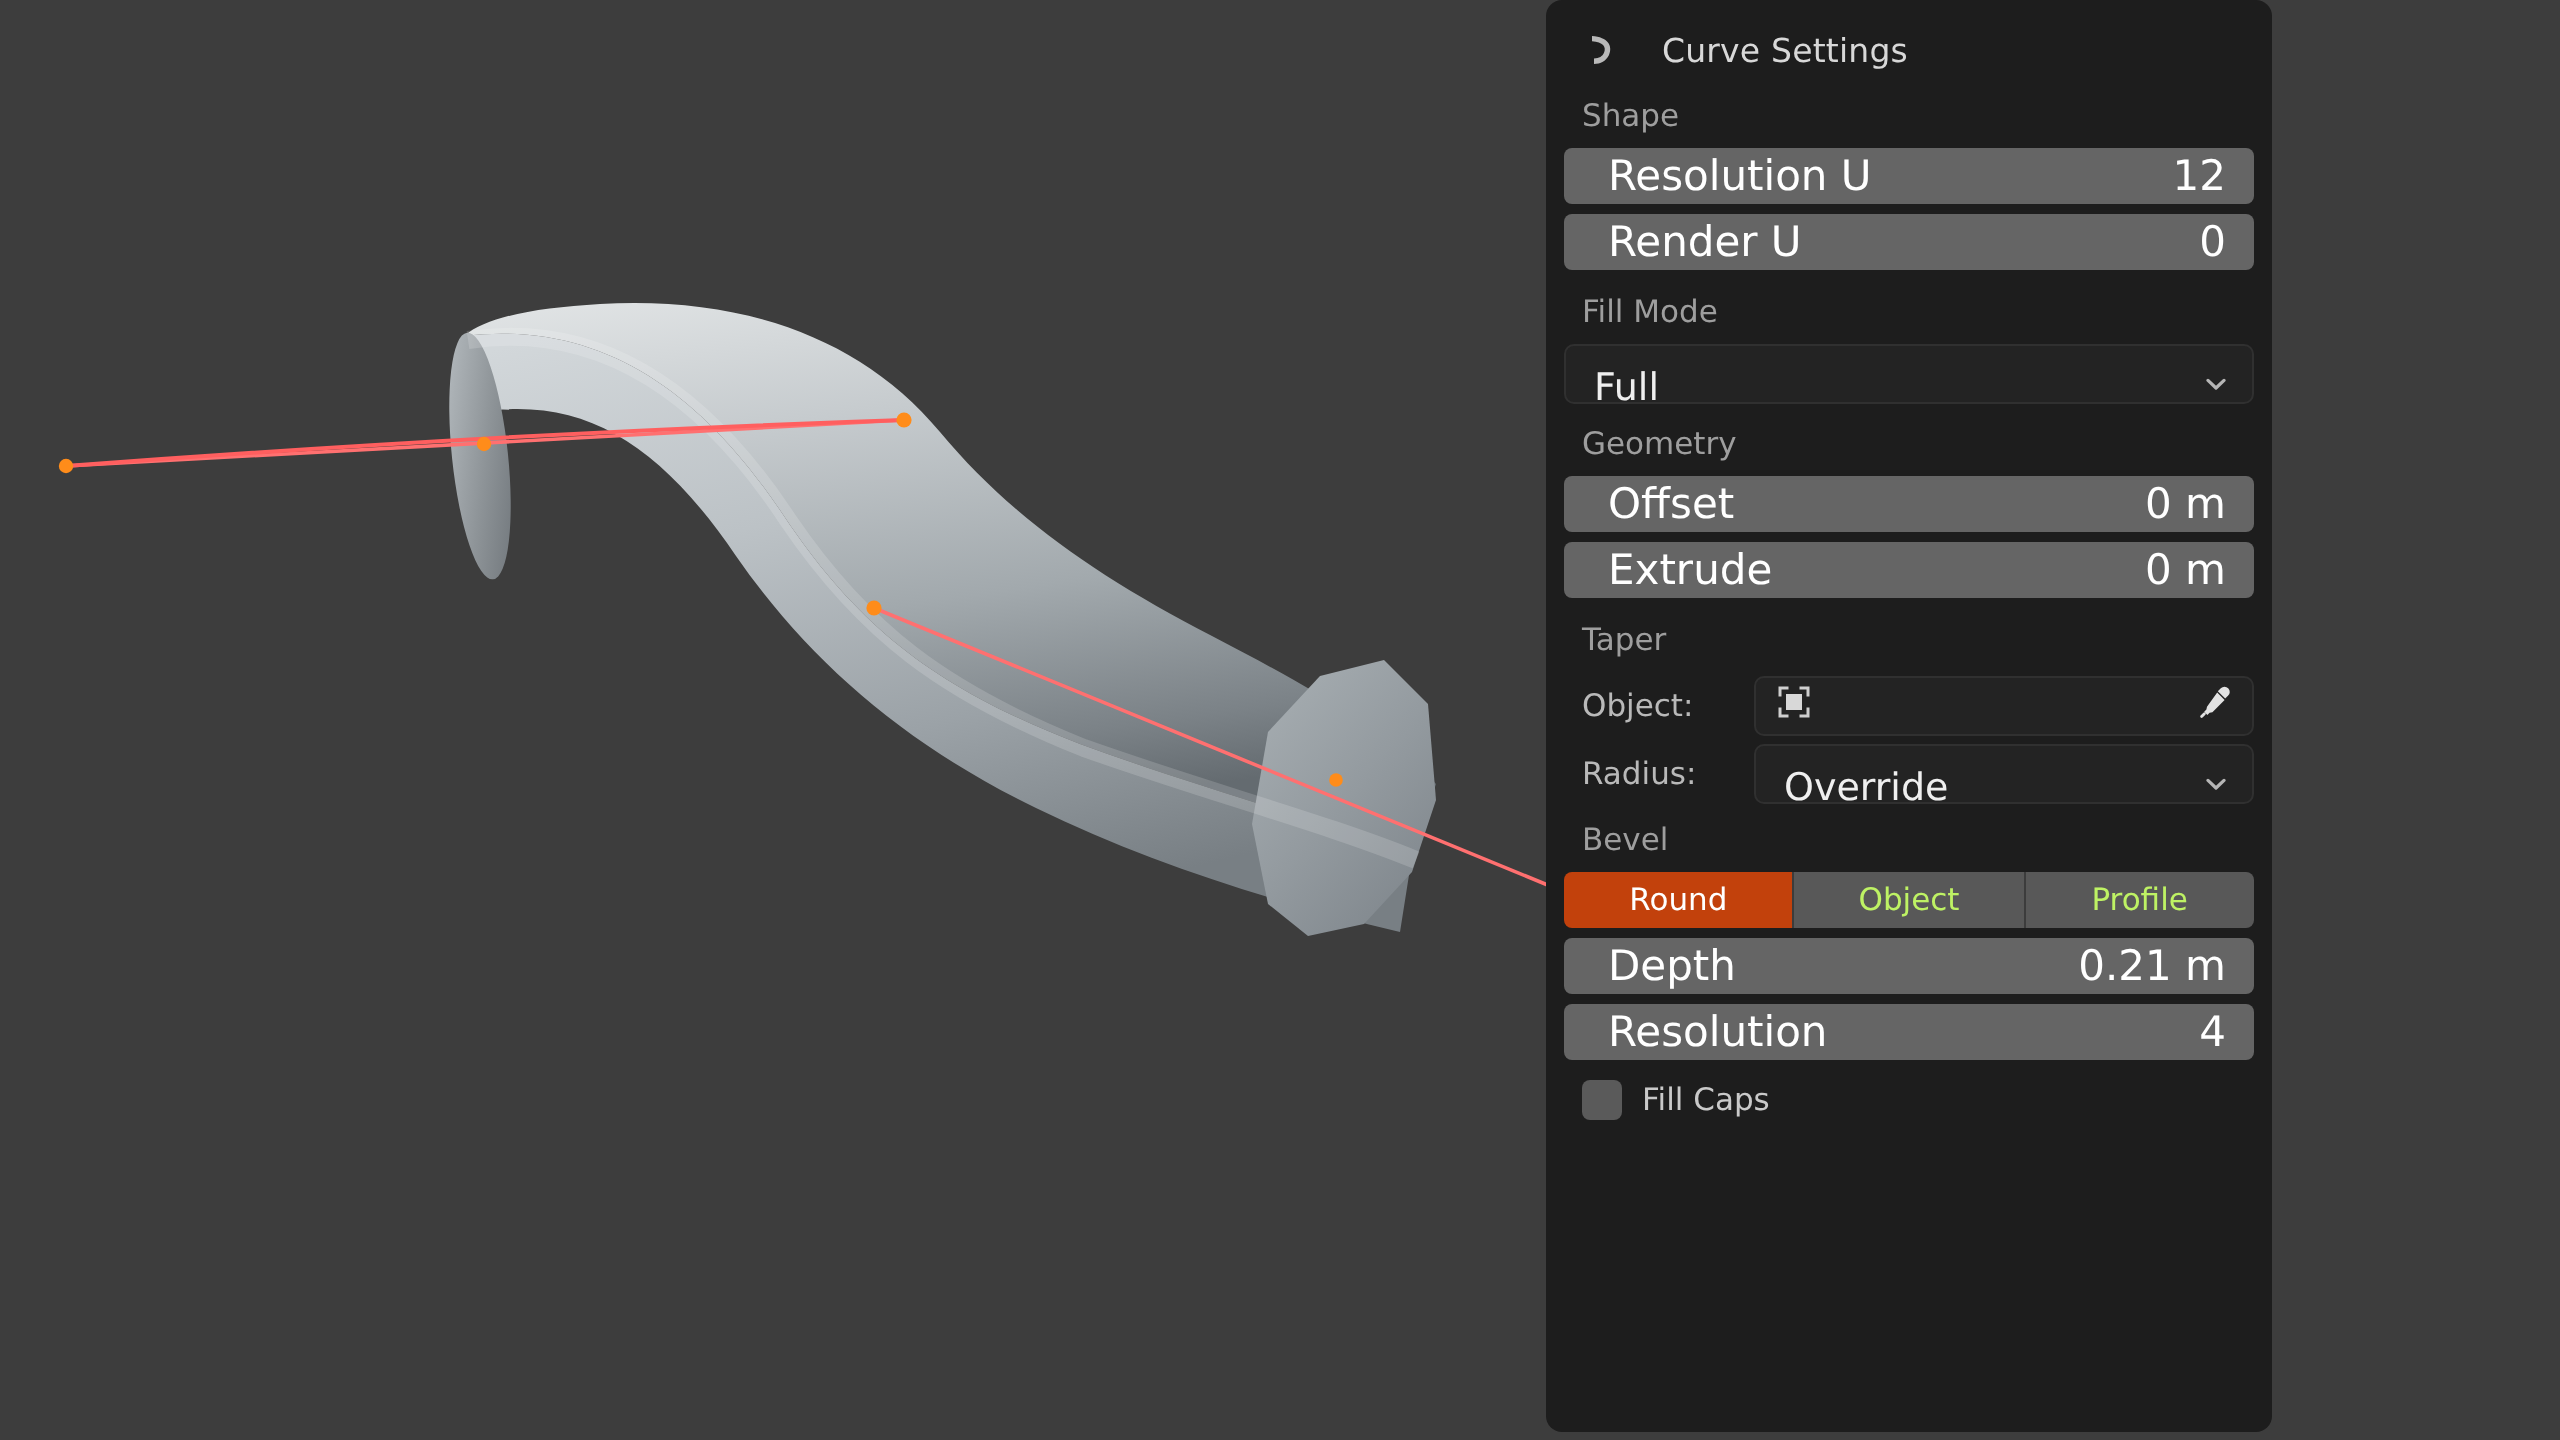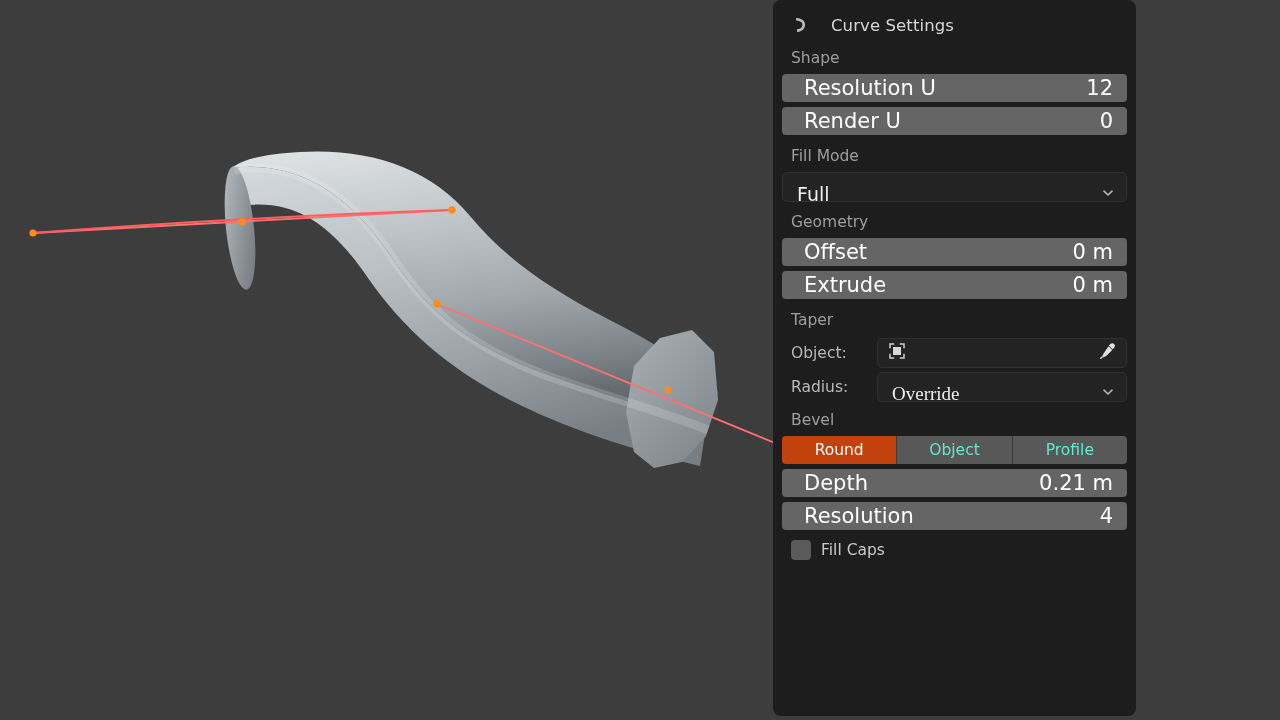--- a/index.html
+++ b/index.html
@@ -113,21 +113,21 @@
     display: flex;
     height: 28px;
     border-radius: 4px;
     overflow: hidden;
     margin-bottom: 5px;
   }
   .tab {
     flex: 1 1 0;
     display: flex; align-items: center; justify-content: center;
     background: #585858;
-    color: #5eead4;
+    color: #bef264;
     font-size: 15.5px;
     border-right: 1px solid #3c3c3c;
   }
   .tab:last-child { border-right: none; }
   .tab.active { background: #c2410c; color: #ffffff; }
 
   
   .check-row {
     display: flex; align-items: center;
     gap: 10px;
@@ -286,21 +286,21 @@
             <path d="M12.4 3.1 a2.6 2.6 0 0 1 3.7 3.7 l-1.5 1.5 -3.7-3.7 z" fill="#e2e2e2"></path>
             <path d="M10.6 5.3 l3.7 3.7 -6.1 6.1 -1.4 0.3 -1.1 1.1 -1.6-1.6 1.1-1.1 0.3-1.4 z" fill="#e2e2e2"></path>
             <path d="M4.2 15.9 L2.8 17.3" stroke="#e2e2e2" stroke-width="1.4" stroke-linecap="round"></path>
           </svg>
         </span>
       </div>
     </div>
 
     <div class="field-row">
       <span class="lbl">Radius:</span>
-      <div class="dropdown" style="flex:1 1 auto; margin-bottom:0;font-family:Liberation Serif, serif;">
+      <div class="dropdown" style="flex:1 1 auto; margin-bottom:0;">
         <span>Override</span>
         <span>
           <svg class="chev" viewBox="0 0 16 16">
             <path d="M4 6.2 L8 10 L12 6.2" fill="none" stroke="#cfcfcf" stroke-width="1.6" stroke-linecap="round" stroke-linejoin="round"></path>
           </svg>
         </span>
       </div>
     </div>
 
     <div class="section-label">Bevel</div>

